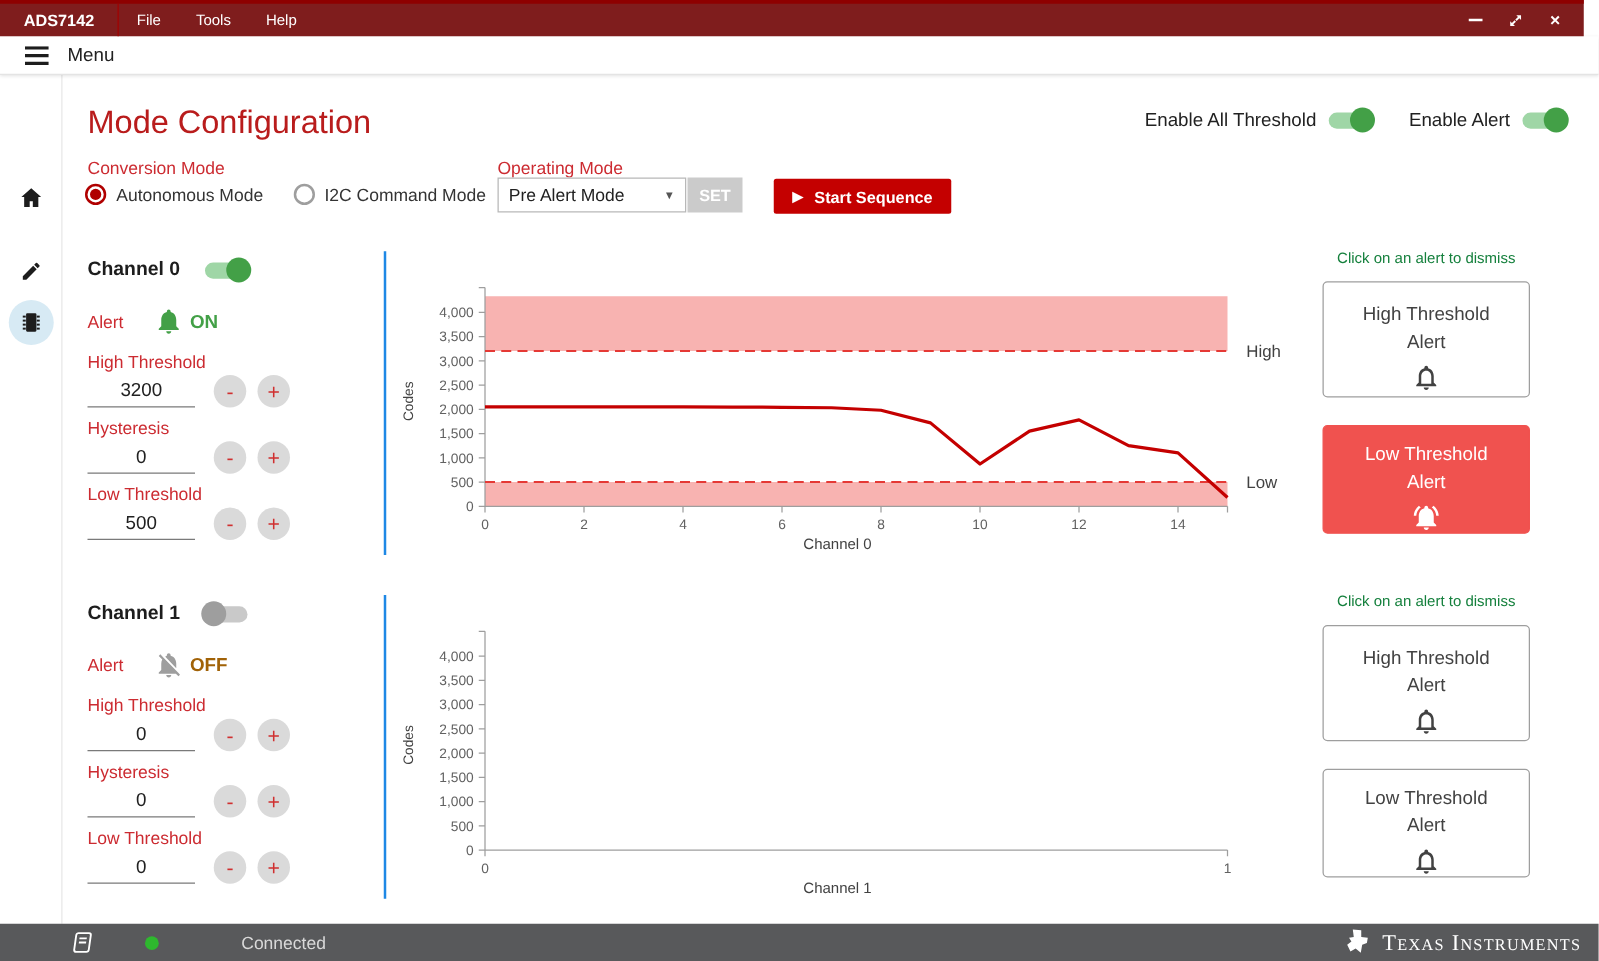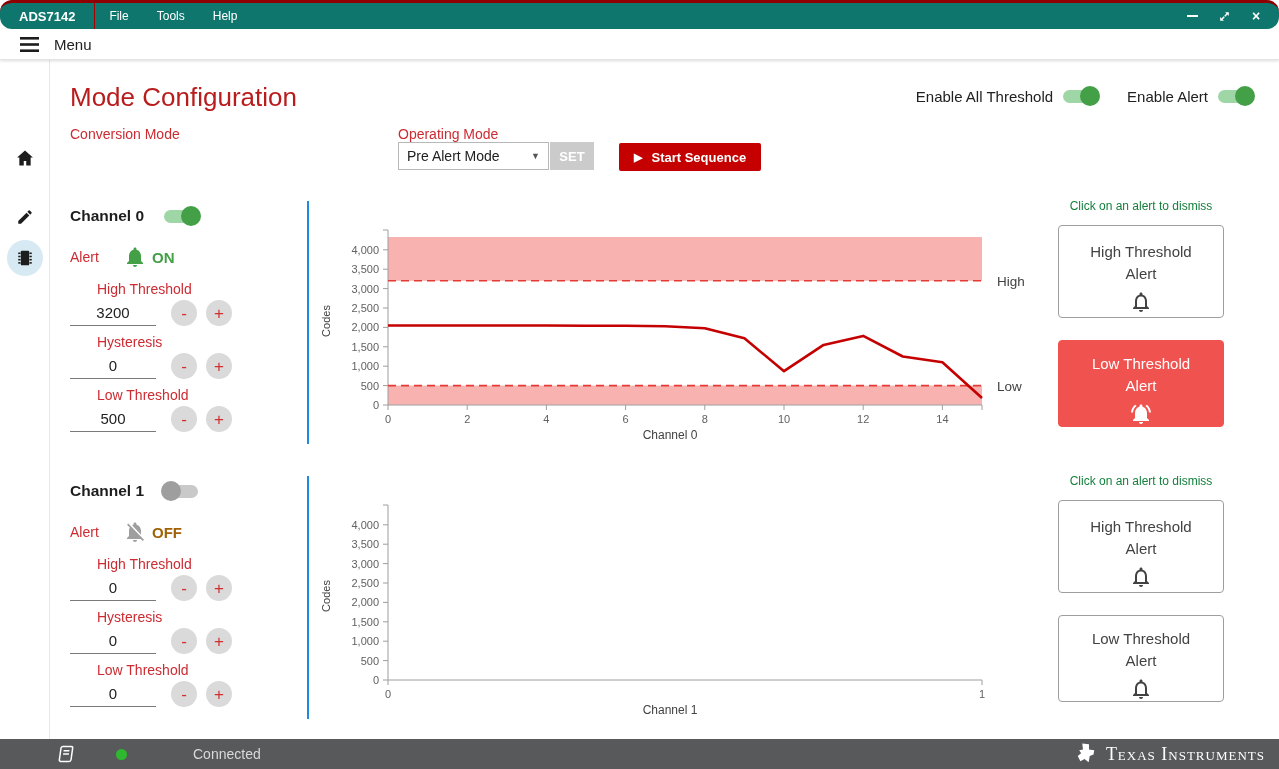--- a/index.html
+++ b/index.html
@@ -1,23 +1,23 @@
 <!DOCTYPE html>
 <html><head>
 <meta charset="utf-8">
 <style>
   * { margin:0; padding:0; box-sizing:border-box; }
   html,body { width:1279px; height:769px; overflow:hidden; background:#fff;
               font-family:"Liberation Sans", sans-serif; }
   .app { position:relative; width:1279px; height:769px; background:#fff; }
 
   
-  .titlebar { position:absolute; top:0; left:0; right:0; height:29px;
-              background:#0f766e; border-top:3px solid #8e0000;
-              display:flex; align-items:center; color:#fff; z-index:10;border-radius:12px; }
+  .titlebar { position:absolute; top:0; left:0; right:12px; height:29px;
+              background:#7f1d1d; border-top:3px solid #8e0000;
+              display:flex; align-items:center; color:#fff; z-index:10; }
   .app-title { font-weight:bold; font-size:13px; padding:0 19px; }
   .tb-sep { width:1px; height:26px; background:#a30000; }
   .tb-menu { font-size:12px; padding:0 14px; cursor:default; }
   .tb-controls { margin-left:auto; display:flex; align-items:center; gap:10px; padding-right:12px; }
   .tb-btn { width:22px; height:20px; display:flex; align-items:center; justify-content:center;
             font-size:14px; font-weight:bold; }
   .min-bar { width:11px; height:2px; background:#fff; display:inline-block; }
 
   
   .menubar { position:absolute; top:29px; left:0; right:0; height:31px; background:#fff;
@@ -76,21 +76,21 @@
   .ch-name { font-size:15.5px; font-weight:bold; color:#1d1d1d; }
 
   .alert-row { position:absolute; left:70px; top:50px; display:flex; align-items:center; }
   .alert-lbl { font-size:14px; color:#cc2b31; width:53px; }
   .alert-state { font-size:15px; font-weight:bold; margin-left:5px; }
   .alert-state.on  { color:#43a047; }
   .alert-state.off { color:#a16207; }
 
   .field { position:absolute; left:70px; width:240px; }
   .f-high { top:86px; } .f-hyst { top:139px; } .f-low { top:192px; }
-  .flabel { font-size:14px; color:#cc2b31; margin-bottom:3px;margin-left:27px; }
+  .flabel { font-size:14px; color:#cc2b31; margin-bottom:3px; }
   .input-row { display:flex; align-items:center; }
   input.val { width:86px; border:none; border-bottom:1px solid #7a7a7a; text-align:center;
               font-size:15px; color:#212121; padding:3px 0 4px; outline:none;
               background:transparent; font-family:inherit; }
   .stepper { width:26px; height:26px; border-radius:50%; background:#dadada; color:#d03030;
              font-size:17px; line-height:1; display:flex; align-items:center; justify-content:center;
              margin-left:9px; cursor:pointer; }
   .stepper.first { margin-left:15px; }
 
   .vdivider { position:absolute; left:307px; top:6px; width:2px; height:243px; background:#1e88e5; }
@@ -194,20 +194,30 @@
     </span>
     <span class="toggle-group">
       <span class="tg-label">Enable Alert</span>
       <span class="toggle on">
           <span class="knob"></span>
         </span>
     </span>
   </div>
 
   <div class="group-label conv-label">Conversion Mode</div>
+  <div class="radio-row">
+    <span class="radio-item">
+      <span class="radio sel"></span>
+      <span>Autonomous Mode</span>
+    </span>
+    <span class="radio-item">
+      <span class="radio"></span>
+      <span>I2C Command Mode</span>
+    </span>
+  </div>
 
   <div class="group-label op-label">Operating Mode</div>
   <div class="op-row">
     <span class="op-select">
       <span>Pre Alert Mode</span>
       <span class="op-caret">▼</span>
     </span>
     <span class="set-btn">SET</span>
   </div>
   <div class="start-btn">

